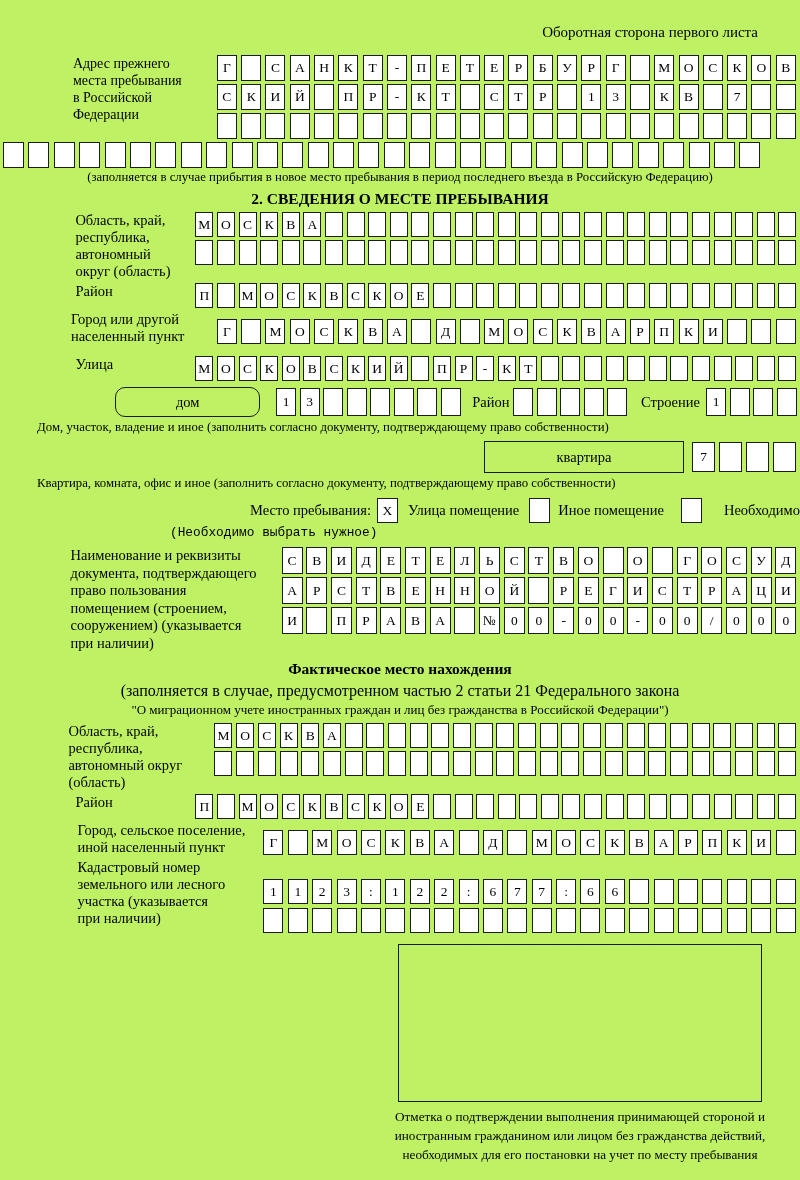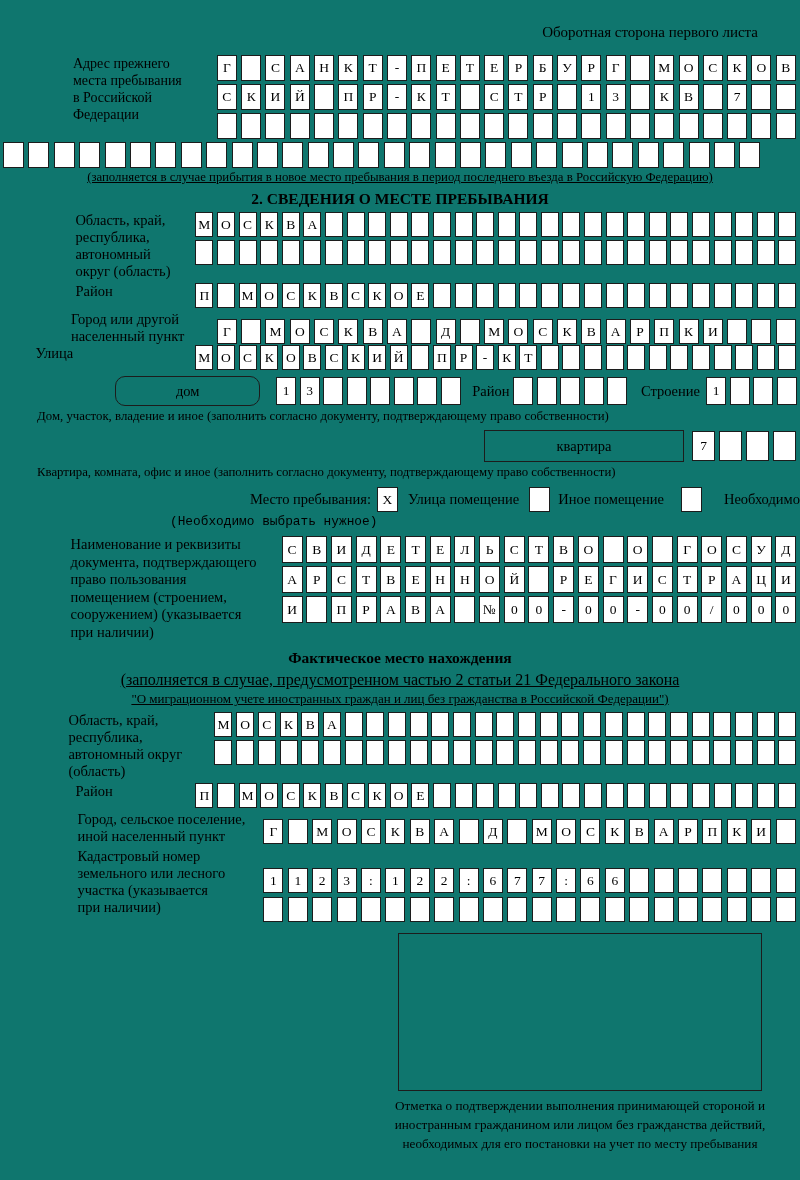--- a/index.html
+++ b/index.html
@@ -1,37 +1,37 @@
 <!DOCTYPE html>
 <html><head>
 <meta charset="utf-8">
 <style>
   html,body{margin:0;padding:0;background:#fff;}
-  .page{position:relative;width:800px;height:1180px;background:#0f766e;overflow:hidden;
+  .page{position:relative;width:800px;height:1180px;background:#bef264;overflow:hidden;
         font-family:"Liberation Serif","DejaVu Serif",serif;color:#000;}
   .top-note{text-align:right;padding:24px 42px 0 0;font-size:15px;}
   .flexrow{display:flex;align-items:flex-start;justify-content:flex-end;}
   .lbl{font-size:14.5px;line-height:17px;white-space:pre-line;flex-shrink:0;}
   .cr{display:flex;}
   .cell{box-sizing:border-box;border:1.5px solid #1c1c1c;display:flex;align-items:center;
         justify-content:center;font-size:13.5px;flex-shrink:0;background:#fff;}
   
   .c24 .cell{width:20px;height:26px;margin-right:4.3px;}
   .c30 .cell{width:21px;height:26px;margin-right:4.4px;}
   .c28 .cell{width:18px;height:25px;margin-right:3.6px;}
   .c24b .cell{width:20px;height:25px;margin-right:4.3px;}
   .c21d .cell{width:21px;height:27px;margin-right:3.7px;}
   .c27f .cell{width:18px;height:25px;margin-right:3.7px;}
   .c22f .cell{width:20px;height:25px;margin-right:4.4px;}
   .chouse .cell{width:20px;height:28px;margin-right:3.5px;}
   .capt .cell{width:23px;height:30px;margin-right:4px;}
   .cbx .cell{width:21px;height:25px;}
   .stack .cr{margin-bottom:3px;}
   .note{font-size:12.8px;}
-  .center{text-align:center;text-decoration:underline;}
+  .center{text-align:center;}
   .sec-title{text-align:center;font-weight:bold;font-size:15.5px;}
   .wbox{box-sizing:border-box;border:1.5px solid #1c1c1c;display:flex;align-items:center;
         justify-content:center;font-size:14.5px;flex-shrink:0;}
   .inline-lbl{font-size:14.5px;line-height:28px;flex-shrink:0;}
   
   .addr-block{margin:14px 0 0 37px;}
   .addr-block .lbl{width:144px;font-size:14px;}
   .full-row{margin:0 0 0 3px;}
   .s2row{margin-left:37px;}
   .w120{width:120px;} .w146{width:146px;} .w186{width:186px;} .w211{width:211px;}
@@ -303,21 +303,21 @@
         <span class="cell">Р</span>
         <span class="cell">П</span>
         <span class="cell">К</span>
         <span class="cell">И</span>
         <span class="cell"></span>
         <span class="cell"></span>
         <span class="cell"></span>
       </div>
   </div>
 
-  <div class="flexrow s2row" style="margin-top:0;gap:40px;">
+  <div class="flexrow s2row" style="margin-top:11px;">
     <div class="lbl w120">Улица</div>
     <div class="cr c28">
         <span class="cell">М</span>
         <span class="cell">О</span>
         <span class="cell">С</span>
         <span class="cell">К</span>
         <span class="cell">О</span>
         <span class="cell">В</span>
         <span class="cell">С</span>
         <span class="cell">К</span>

